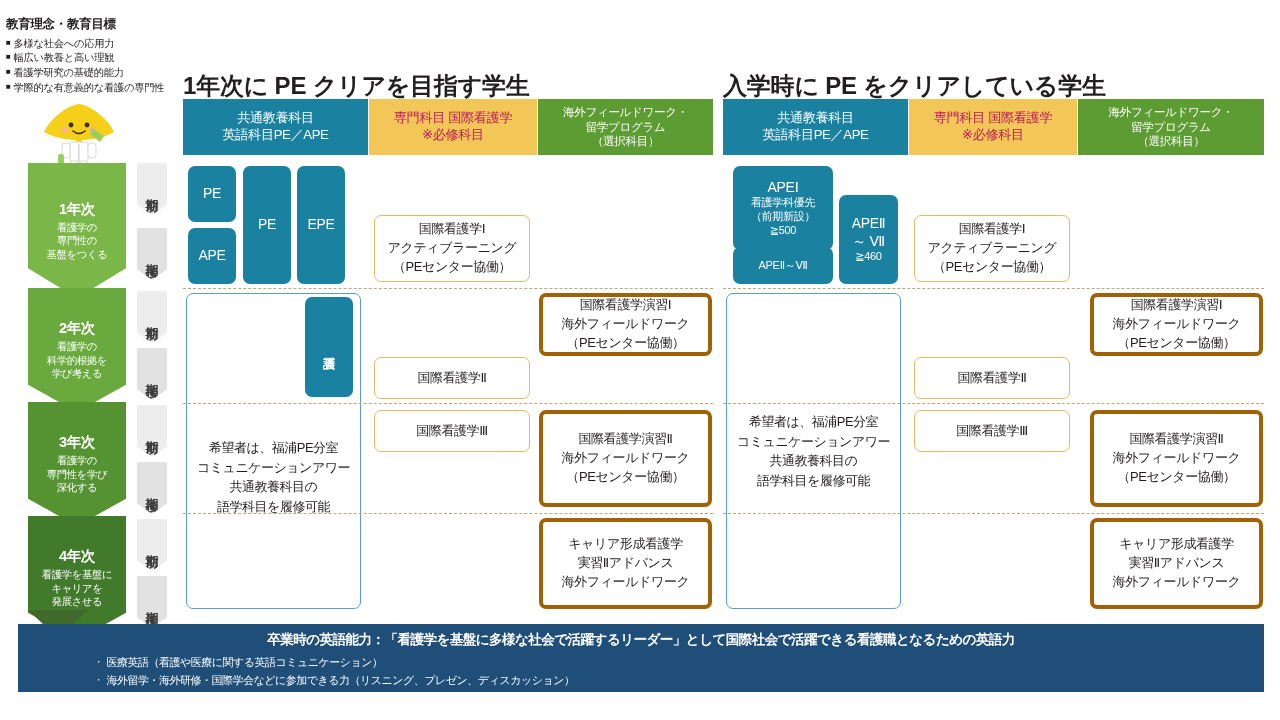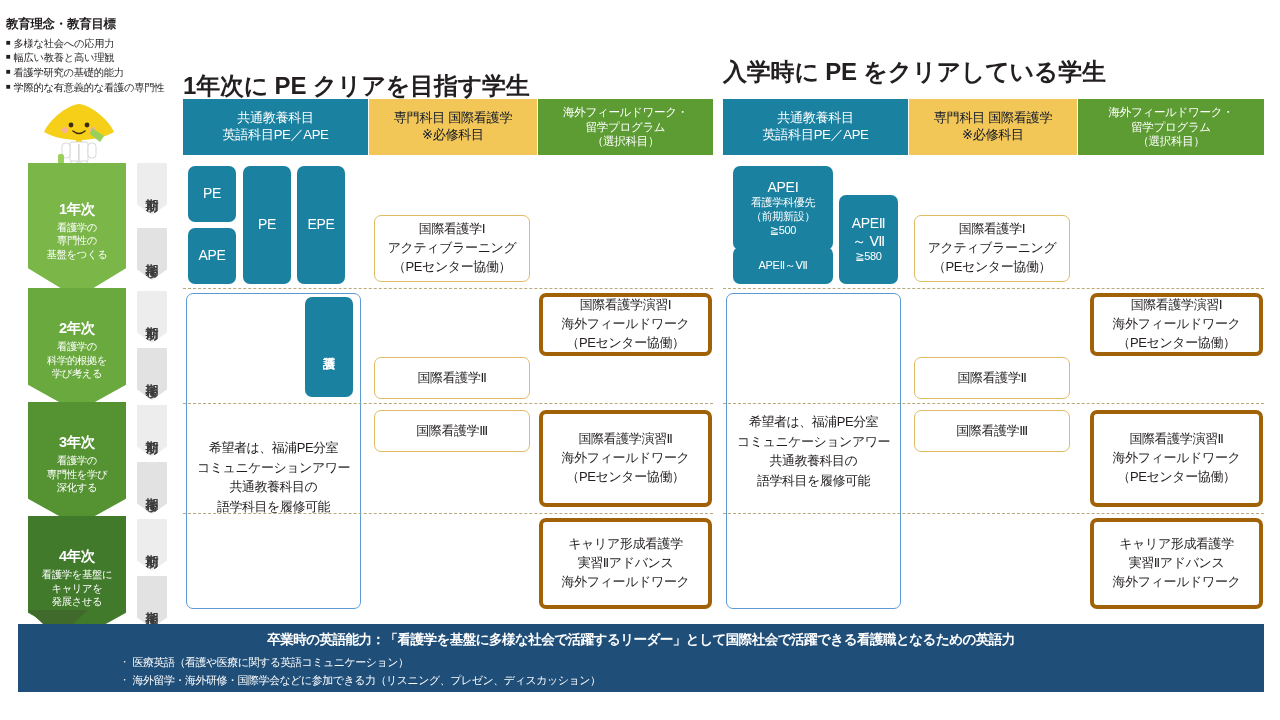--- a/index.html
+++ b/index.html
@@ -20,31 +20,31 @@
   #philosophy ul{list-style:none;margin:3px 0 0 0;padding:0;}
   #philosophy li{font-size:10.3px;line-height:1.45;letter-spacing:-0.3px;white-space:nowrap;}
   #philosophy li .bul{font-size:8px;vertical-align:2px;margin-right:3px;}
 
   
   #mascot{left:30px;top:98px;width:98px;height:72px;}
 
   
   .group-title{font-size:24px;font-weight:bold;letter-spacing:-0.2px;}
   #title-left{left:183px;top:70px;width:530px;}
-  #title-right{left:723px;top:56px;width:540px;}
+  #title-right{left:723px;top:70px;width:540px;}
 
   
   .colhead{
     color:#fff;text-align:center;display:flex;align-items:center;justify-content:center;
     font-size:13.2px;line-height:1.28;letter-spacing:-0.4px;
     height:56px;
   }
   .colhead.small{font-size:11.6px;}
   .ch-blue{background:#1b81a0;}
-  .ch-yellow{background:#f2c757;color:#0f172a;}
+  .ch-yellow{background:#f2c757;color:#be185d;}
   .ch-green{background:#5d9c33;}
 
   
   .year{
     width:98px;color:#fff;text-align:center;
     display:flex;flex-direction:column;align-items:center;justify-content:center;
     clip-path:polygon(0 0,100% 0,100% 78%,50% 100%,0 78%);
   }
   .year .yr{font-size:14.5px;font-weight:bold;margin-bottom:2px;letter-spacing:-0.3px;}
   .year .ys{font-size:10.4px;line-height:1.3;letter-spacing:-0.4px;}
@@ -85,21 +85,21 @@
   }
   .dashrow{border-top:1px dashed #b9a97a;}
 
   
   #footer{
     left:18px;top:624px;width:1246px;height:68px;background:#1f4e79;color:#fff;
   }
   #footer .f-title{
     font-size:13.6px;font-weight:bold;text-align:center;margin-top:7px;letter-spacing:-0.6px;
   }
-  #footer ul{list-style:none;margin:5px 0 0 0;padding:0 0 0 102px;}
+  #footer ul{list-style:none;margin:5px 0 0 0;padding:0 0 0 76px;}
   #footer li{font-size:11px;line-height:1.62;letter-spacing:-0.5px;}
   #footer li .fb{margin-right:4px;font-size:9px;vertical-align:1px;}
   #foot-arrow{left:18px;top:610px;width:80px;height:30px;}
 </style>
 </head>
 <body>
 
 <div id="root">
 
   <div class="abs" id="philosophy">
@@ -288,21 +288,21 @@
       <div>看護学科優先</div>
       <div>（前期新設）</div>
       <div>≧500</div>
     </div>
   </div>
   <div class="abs teal sm" style="left:733px;top:247px;width:100px;height:37px;">APEⅡ～Ⅶ</div>
   <div class="abs teal sm" style="left:839px;top:195px;width:59px;height:89px;">
     <div>
       <div style="font-size:14px;">APEⅡ</div>
       <div style="font-size:14px;">～ Ⅶ</div>
-      <div>≧580</div>
+      <div>≧460</div>
     </div>
   </div>
 
   <div class="abs ybox" style="left:914px;top:215px;width:156px;height:67px;">
     <div>
       <div>国際看護学Ⅰ</div>
       <div>アクティブラーニング</div>
       <div>（PEセンター協働）</div>
     </div>
   </div>

